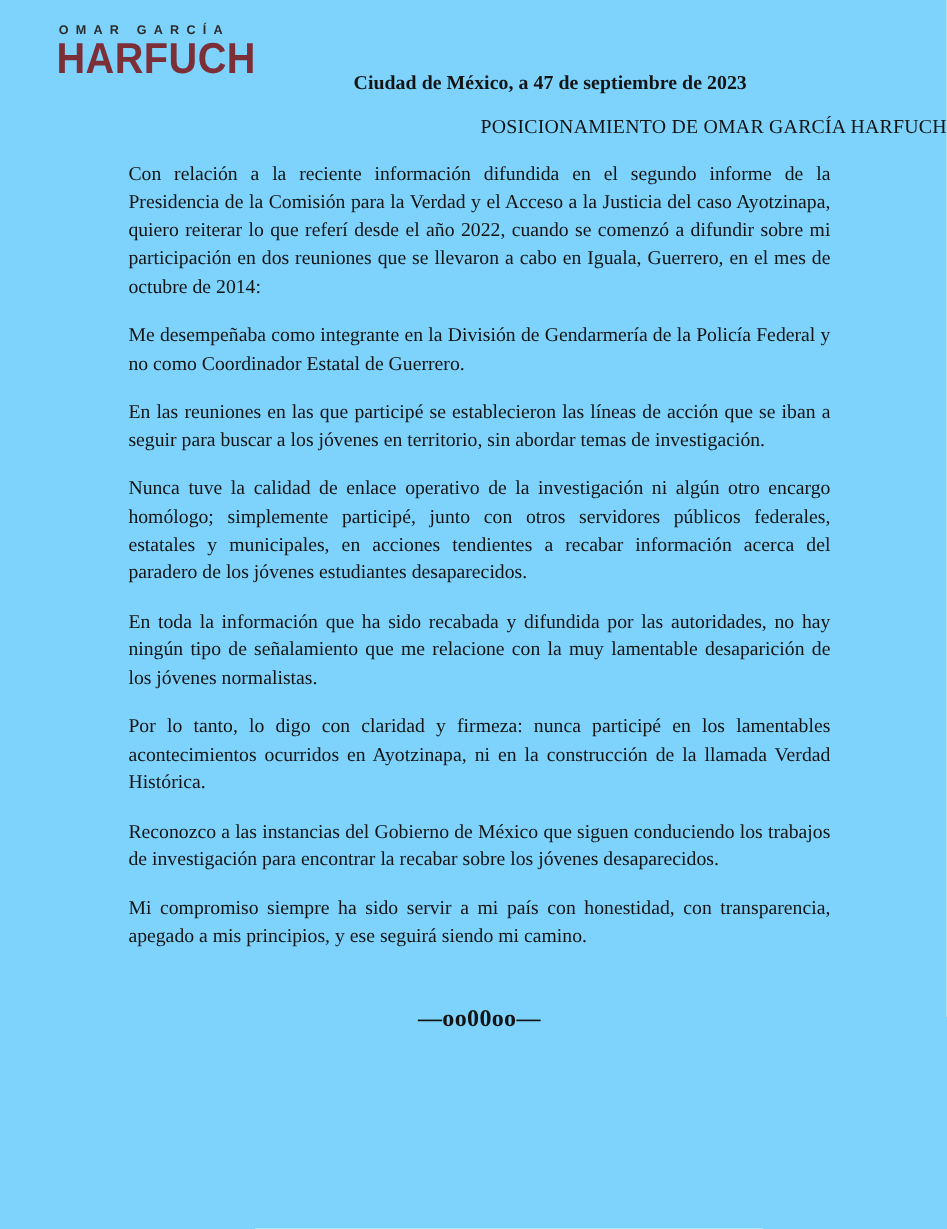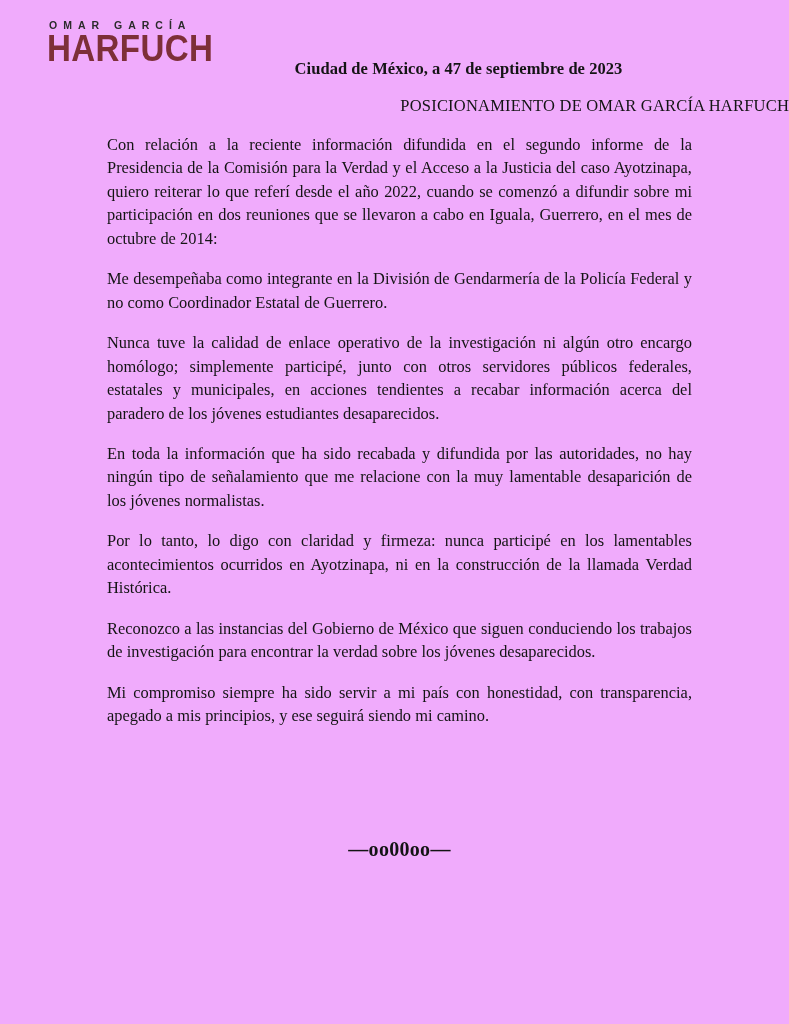--- a/index.html
+++ b/index.html
@@ -15,21 +15,21 @@
     overflow: hidden;
     font-family: "Liberation Serif", "DejaVu Serif", serif;
     color: #141414;
     -webkit-font-smoothing: antialiased;
   }
 
   .page {
     position: relative;
     width: 789px;
     height: 1024px;
-    background: #f0abfc;
+    background: #7dd3fc;
     box-sizing: border-box;
   }
 
   
   .letterhead {
     position: absolute;
     left: 47px;
     top: 20px;
     width: 300px;
     line-height: 1;
@@ -126,22 +126,23 @@
     <div class="logo-surname">HARFUCH</div>
   </div>
 
   <div class="date-line">Ciudad de México, a 47 de septiembre de 2023</div>
 
   <h1 class="doc-title">POSICIONAMIENTO DE OMAR GARCÍA HARFUCH</h1>
 
   <div class="body-block">
     <p class="para">Con relación a la reciente información difundida en el segundo informe de la Presidencia de la Comisión para la Verdad y el Acceso a la Justicia del caso Ayotzinapa, quiero reiterar lo que referí desde el año 2022, cuando se comenzó  a difundir sobre mi participación  en dos reuniones que se llevaron a cabo en Iguala, Guerrero, en el mes de octubre de 2014:</p>
     <p class="para">Me desempeñaba como integrante en la División de Gendarmería de la Policía Federal y no como Coordinador Estatal de Guerrero.</p>
+    <p class="para">En las reuniones en las que participé se establecieron las líneas de acción que se iban a seguir para buscar a los jóvenes en territorio, sin abordar temas de investigación.</p>
     <p class="para">Nunca tuve la calidad de enlace operativo de la investigación ni algún otro encargo homólogo; simplemente participé, junto con otros servidores públicos federales, estatales y municipales, en acciones tendientes a recabar información acerca del paradero de los jóvenes estudiantes desaparecidos.</p>
     <p class="para">En toda la información que ha sido recabada y difundida por las autoridades, no hay ningún tipo de señalamiento que me relacione con la muy lamentable desaparición de los jóvenes normalistas.</p>
     <p class="para">Por lo tanto, lo digo con claridad y firmeza: nunca participé en los lamentables acontecimientos ocurridos en Ayotzinapa, ni en la construcción de la llamada Verdad Histórica.</p>
-    <p class="para">Reconozco a las instancias del Gobierno de México que siguen conduciendo los trabajos de investigación para encontrar la verdad sobre los jóvenes desaparecidos.</p>
+    <p class="para">Reconozco a las instancias del Gobierno de México que siguen conduciendo los trabajos de investigación para encontrar la recabar sobre los jóvenes desaparecidos.</p>
     <p class="para">Mi compromiso siempre ha sido servir a mi país con honestidad, con transparencia, apegado a mis principios, y ese seguirá siendo mi camino.</p>
   </div>
 
   <div class="closing-mark">—oo00oo—</div>
 
 </div>
 
 </body></html>

